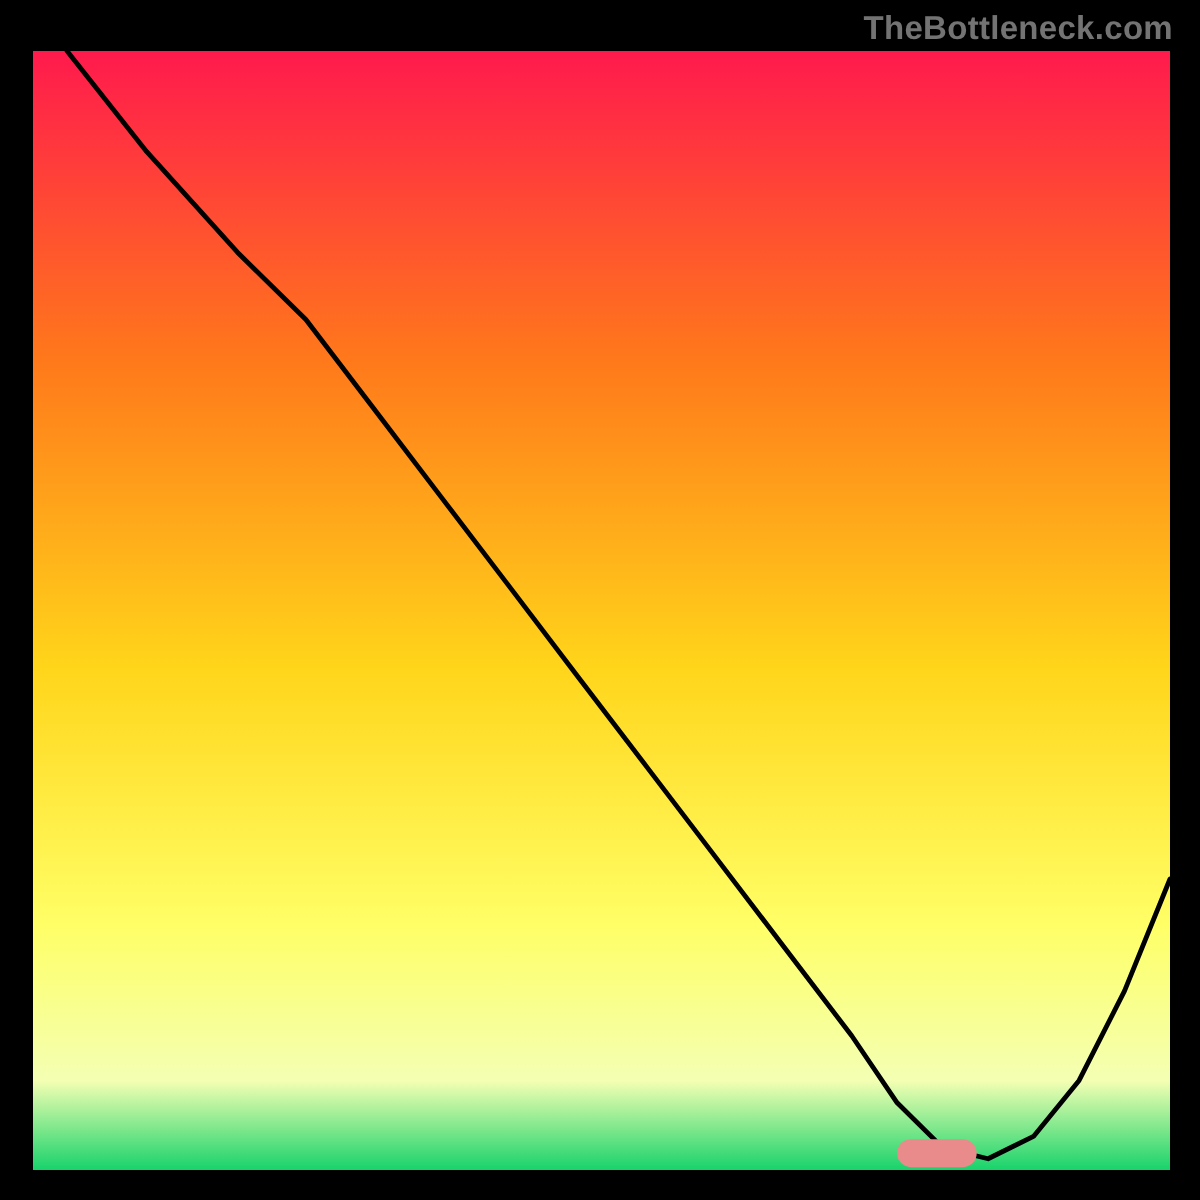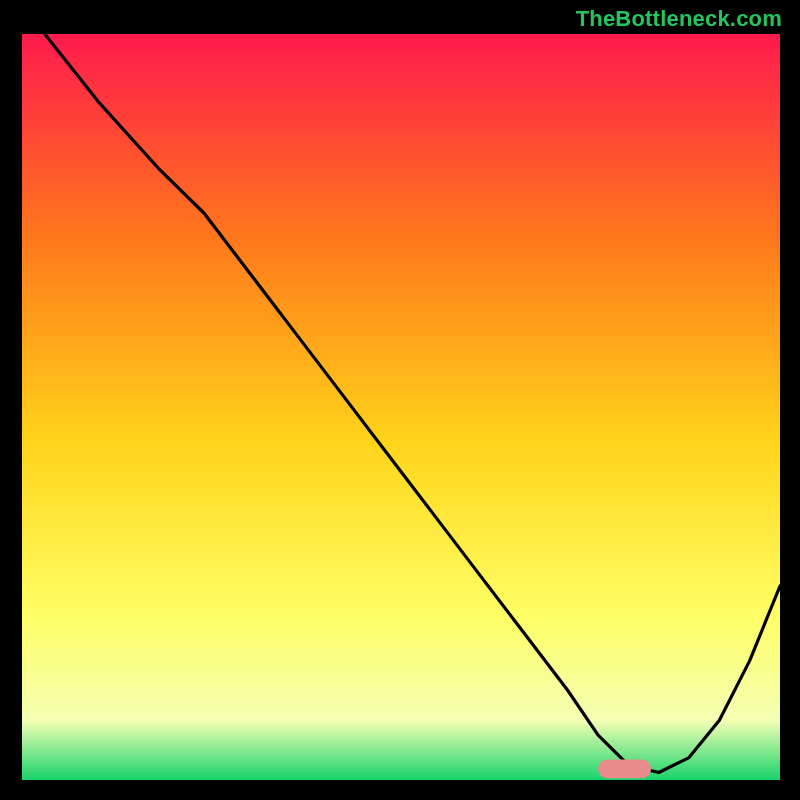--- a/index.html
+++ b/index.html
@@ -15,21 +15,21 @@
     position: relative;
     width: 800px;
     height: 800px;
   }
   .watermark {
     position: absolute;
     top: 6px;
     right: 18px;
     font-size: 22px;
     font-weight: 600;
-    color: #22c55e;
+    color: #737373;
     letter-spacing: 0.2px;
     z-index: 10;
   }
   svg {
     position: absolute;
     top: 0;
     left: 0;
   }
 </style>
 </head>

